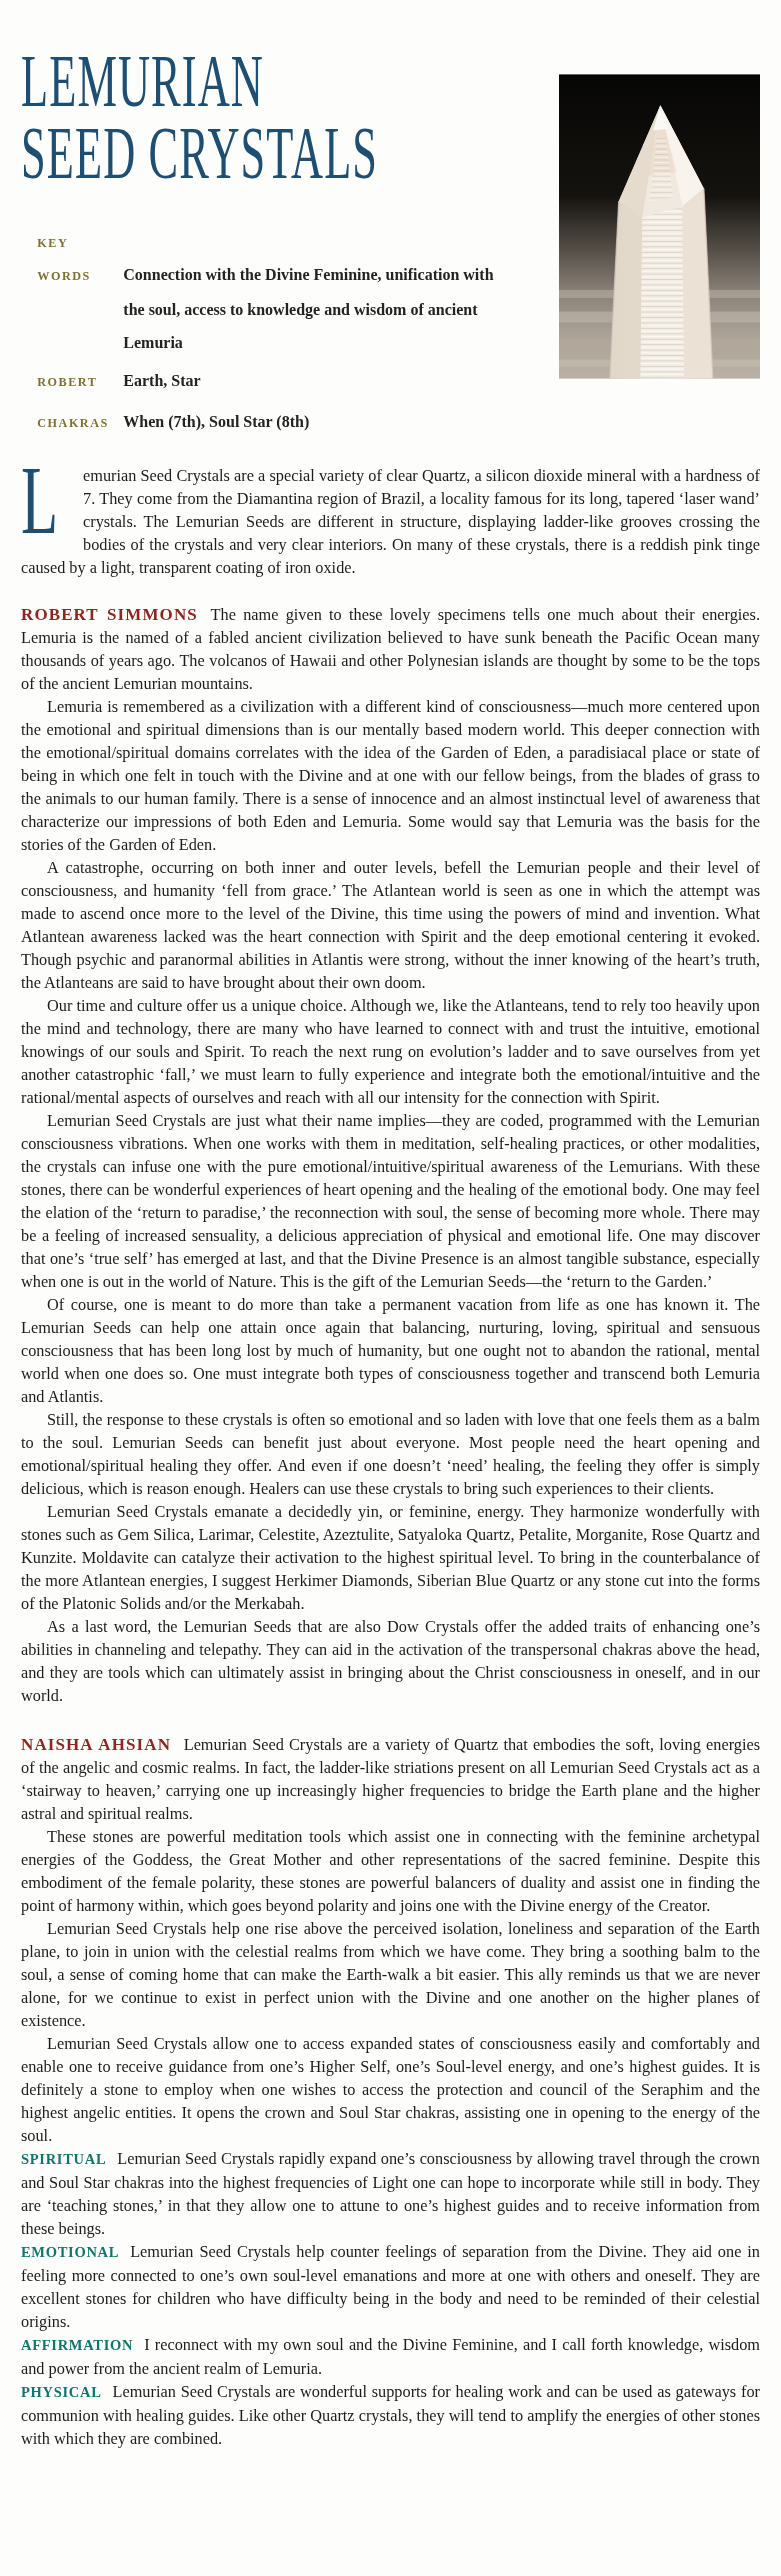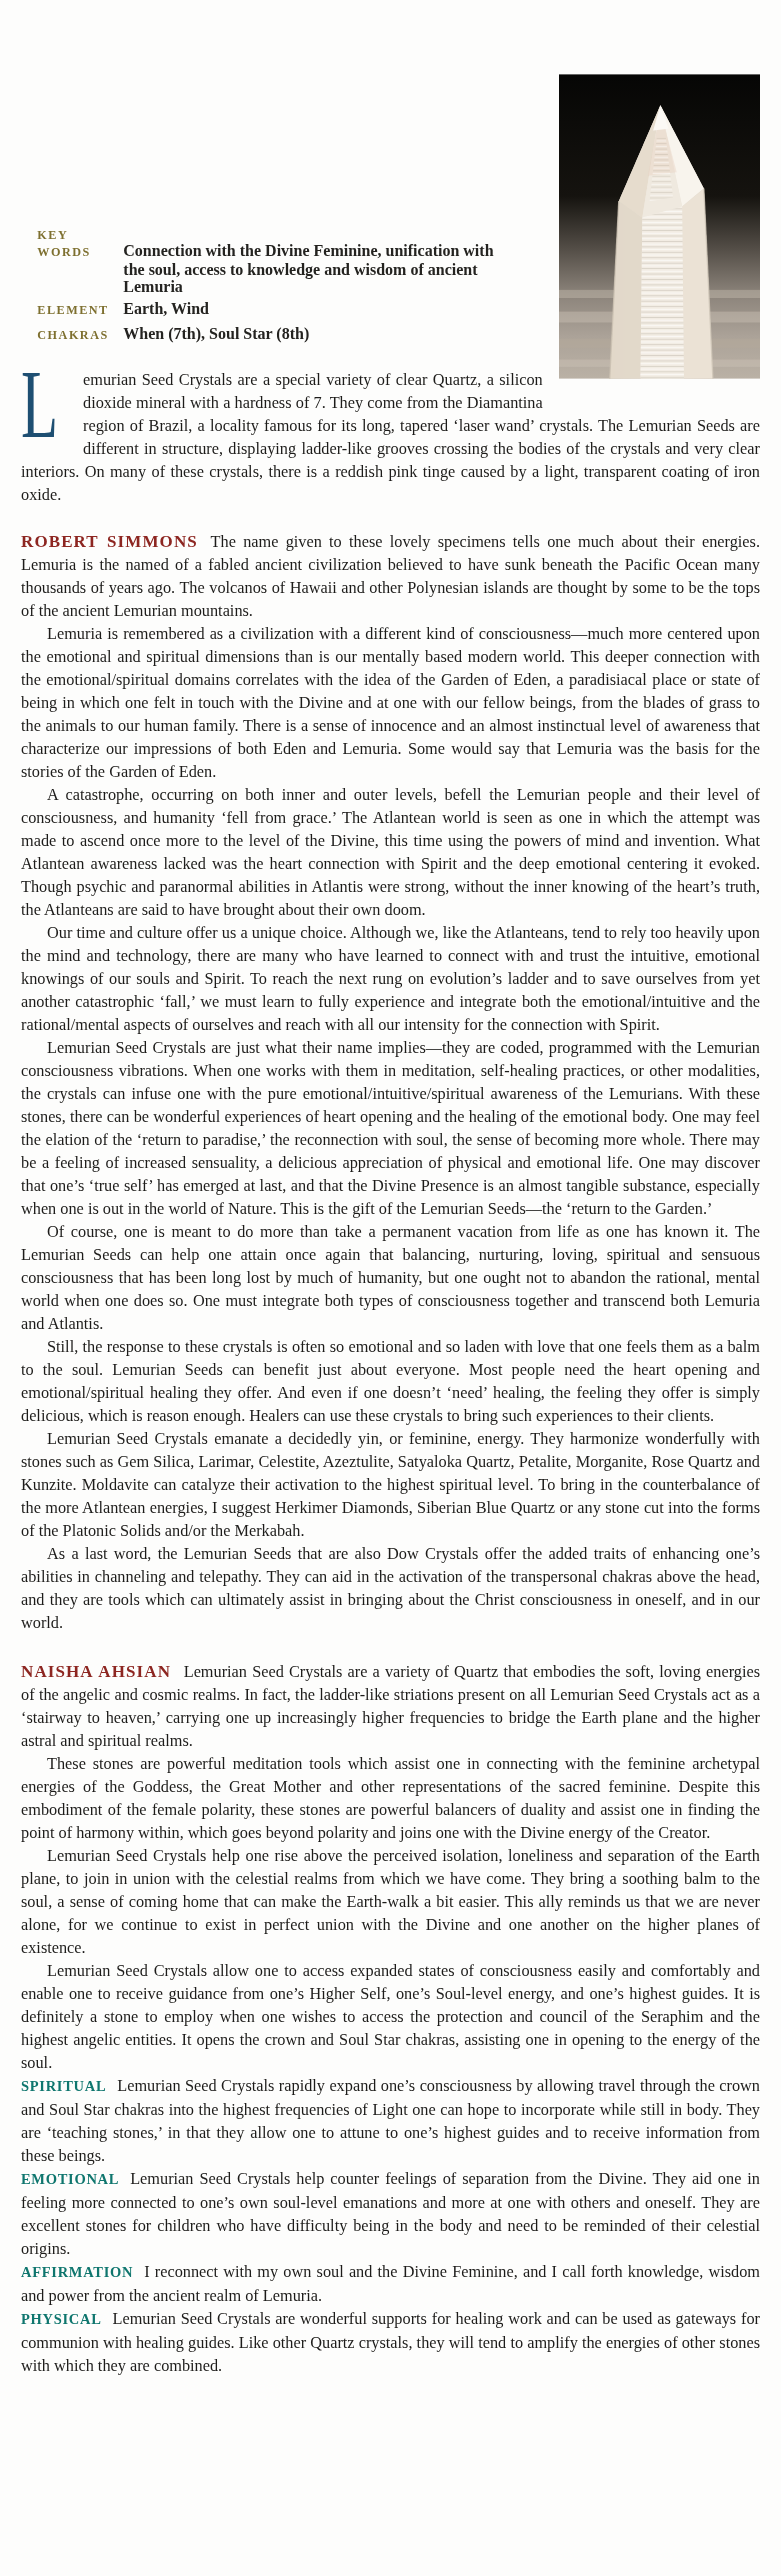--- a/index.html
+++ b/index.html
@@ -42,21 +42,21 @@
   
   .meta {
     margin: 180px 0 0 16.3px;
     width: 481px;
   }
   .meta-row {
     padding-left: 86px;
     text-indent: -86px;
     font-weight: 700;
     font-size: 16px;
-    line-height: 17px;
+    line-height: 33px;
     margin: 0 0 5.4px 0;
     color: #242320;
   }
   .meta-label {
     display: inline-block;
     width: 86px;
     text-indent: 0;
     font-size: 12.2px;
     letter-spacing: 1.5px;
     color: #7e7030;
@@ -140,27 +140,31 @@
       <polygon points="160,126 170,336 138,336 136,146" fill="#ebe2d5"></polygon>
       <polygon points="92,158 90,336 138,336 136,146" fill="#f2ece3"></polygon>
       <polygon points="92,158 90,336 138,336 136,146" fill="url(#stripes)"></polygon>
       <polygon points="108,70 100,140 126,136 118,70" fill="url(#stripes)" opacity="0.8"></polygon>
       <polygon points="112,34 104,62 121,60" fill="#fbf9f5"></polygon>
       <line x1="66" y1="140" x2="56" y2="336" stroke="#c9bfb0" stroke-width="1.5" opacity="0.8"></line>
       <line x1="160" y1="126" x2="170" y2="336" stroke="#cfc6b8" stroke-width="1.5" opacity="0.8"></line>
     </svg>
   </div>
 
+  <h1 class="title">
+    <span class="t-line">LEMURIAN</span>
+    <span class="t-line">SEED CRYSTALS</span>
+  </h1>
 
   <section class="meta">
     <div class="meta-row">
       <span class="meta-label">KEY WORDS</span><span>Connection with the Divine Feminine, unification with the soul, access to knowledge and wisdom of ancient Lemuria</span>
     </div>
     <div class="meta-row">
-      <span class="meta-label">ELEMENT</span><span>Earth, Wind</span>
+      <span class="meta-label">ROBERT</span><span>Earth, Star</span>
     </div>
     <div class="meta-row">
       <span class="meta-label">CHAKRAS</span><span>When (7th), Soul Star (8th)</span>
     </div>
   </section>
 
   <p class="body-p intro">
     <span class="dropcap">L</span><span>emurian Seed Crystals are a special variety of clear Quartz, a silicon dioxide mineral with a hardness of 7. They come from the Diamantina region of Brazil, a locality famous for its long, tapered ‘laser wand’ crystals. The Lemurian Seeds are different in structure, displaying ladder-like grooves crossing the bodies of the crystals and very clear interiors. On many of these crystals, there is a reddish pink tinge caused by a light, transparent coating of iron oxide.</span>
   </p>
 

